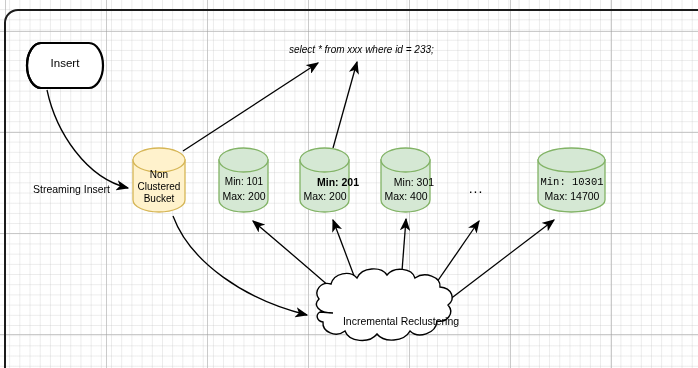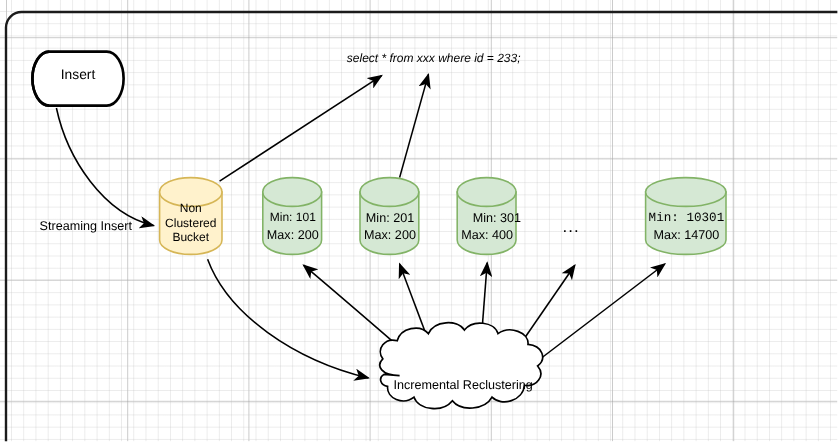--- a/index.html
+++ b/index.html
@@ -126,21 +126,21 @@
     </g>
     <g>
       <path d="M538,160 L538,200 A33.5,12 0 0 0 605,200 L605,160 z" fill="#d5e8d4" stroke="#82b366" stroke-width="1.3"></path>
       <ellipse cx="571.5" cy="160" rx="33.5" ry="12" fill="#d5e8d4" stroke="#82b366" stroke-width="1.3"></ellipse>
     </g>
   </svg>
 
   <div class="shape-text" style="left:214px; top:176px; width:60px; font-size:10px;">Min: 101</div>
   <div class="shape-text" style="left:214px; top:190px; width:60px; font-size:10.5px;">Max: 200</div>
 
-  <div class="shape-text" style="left:295px; top:176px; width:60px; font-size:10.5px;">Min: 201</div>
+  <div class="shape-text" style="left:308px; top:176px; width:60px; font-size:10.5px;font-weight:bold;">Min: 201</div>
   <div class="shape-text" style="left:295px; top:190px; width:60px; font-size:10.5px;">Max: 200</div>
 
   <div class="shape-text" style="left:376px; top:176px; width:76px; font-size:10.5px;">Min: 301</div>
   <div class="shape-text" style="left:376px; top:190px; width:60px; font-size:10.5px;">Max: 400</div>
 
   <div class="shape-text" style="left:536px; top:176px; width:72px; font-size:10.5px;font-family:Liberation Mono, monospace;">Min: 10301</div>
   <div class="shape-text" style="left:536px; top:190px; width:72px; font-size:10.5px;">Max: 14700</div>
 
   <div class="shape-text" style="left:456px; top:180px; width:40px; font-size:14px; letter-spacing:1px;">...</div>
 
@@ -153,19 +153,19 @@
              C394,266 412,268 415,278
              C425,271 441,277 440,287
              C452,288 456,299 448,305
              C455,313 447,323 437,321
              C436,334 418,339 410,331
              C404,342 384,343 377,334
              C369,344 349,342 345,331
              C336,338 322,332 323,322
              C317,321 315,315 320,312 z" fill="#ffffff" stroke="#000000" stroke-width="1.4"></path>
   </svg>
-  <div class="shape-text" style="left:315px; top:315px; width:142px; font-size:10.5px;">Incremental Reclustering</div>
+  <div class="shape-text" style="left:330px; top:315px; width:142px; font-size:10.5px;">Incremental Reclustering</div>
 
   <div class="lbl" style="left:33px; top:183px; font-size:10.5px;">Streaming Insert</div>
 
   <div class="lbl" style="left:289px; top:44px; font-size:10px;font-style:italic;">select * from xxx where id = 233;</div>
 
 </div>
 
 </body></html>

